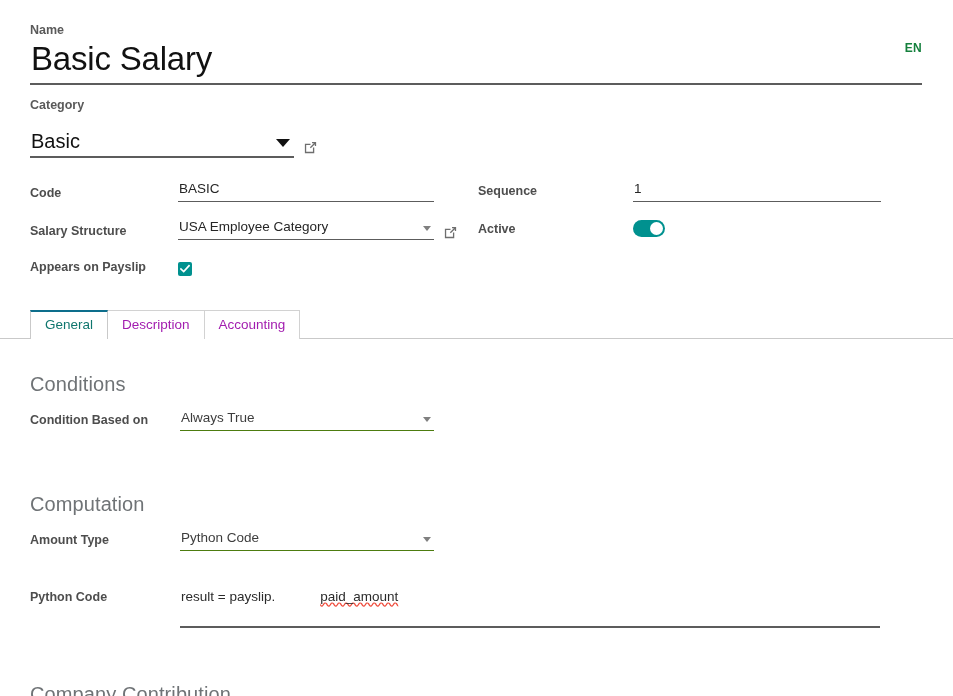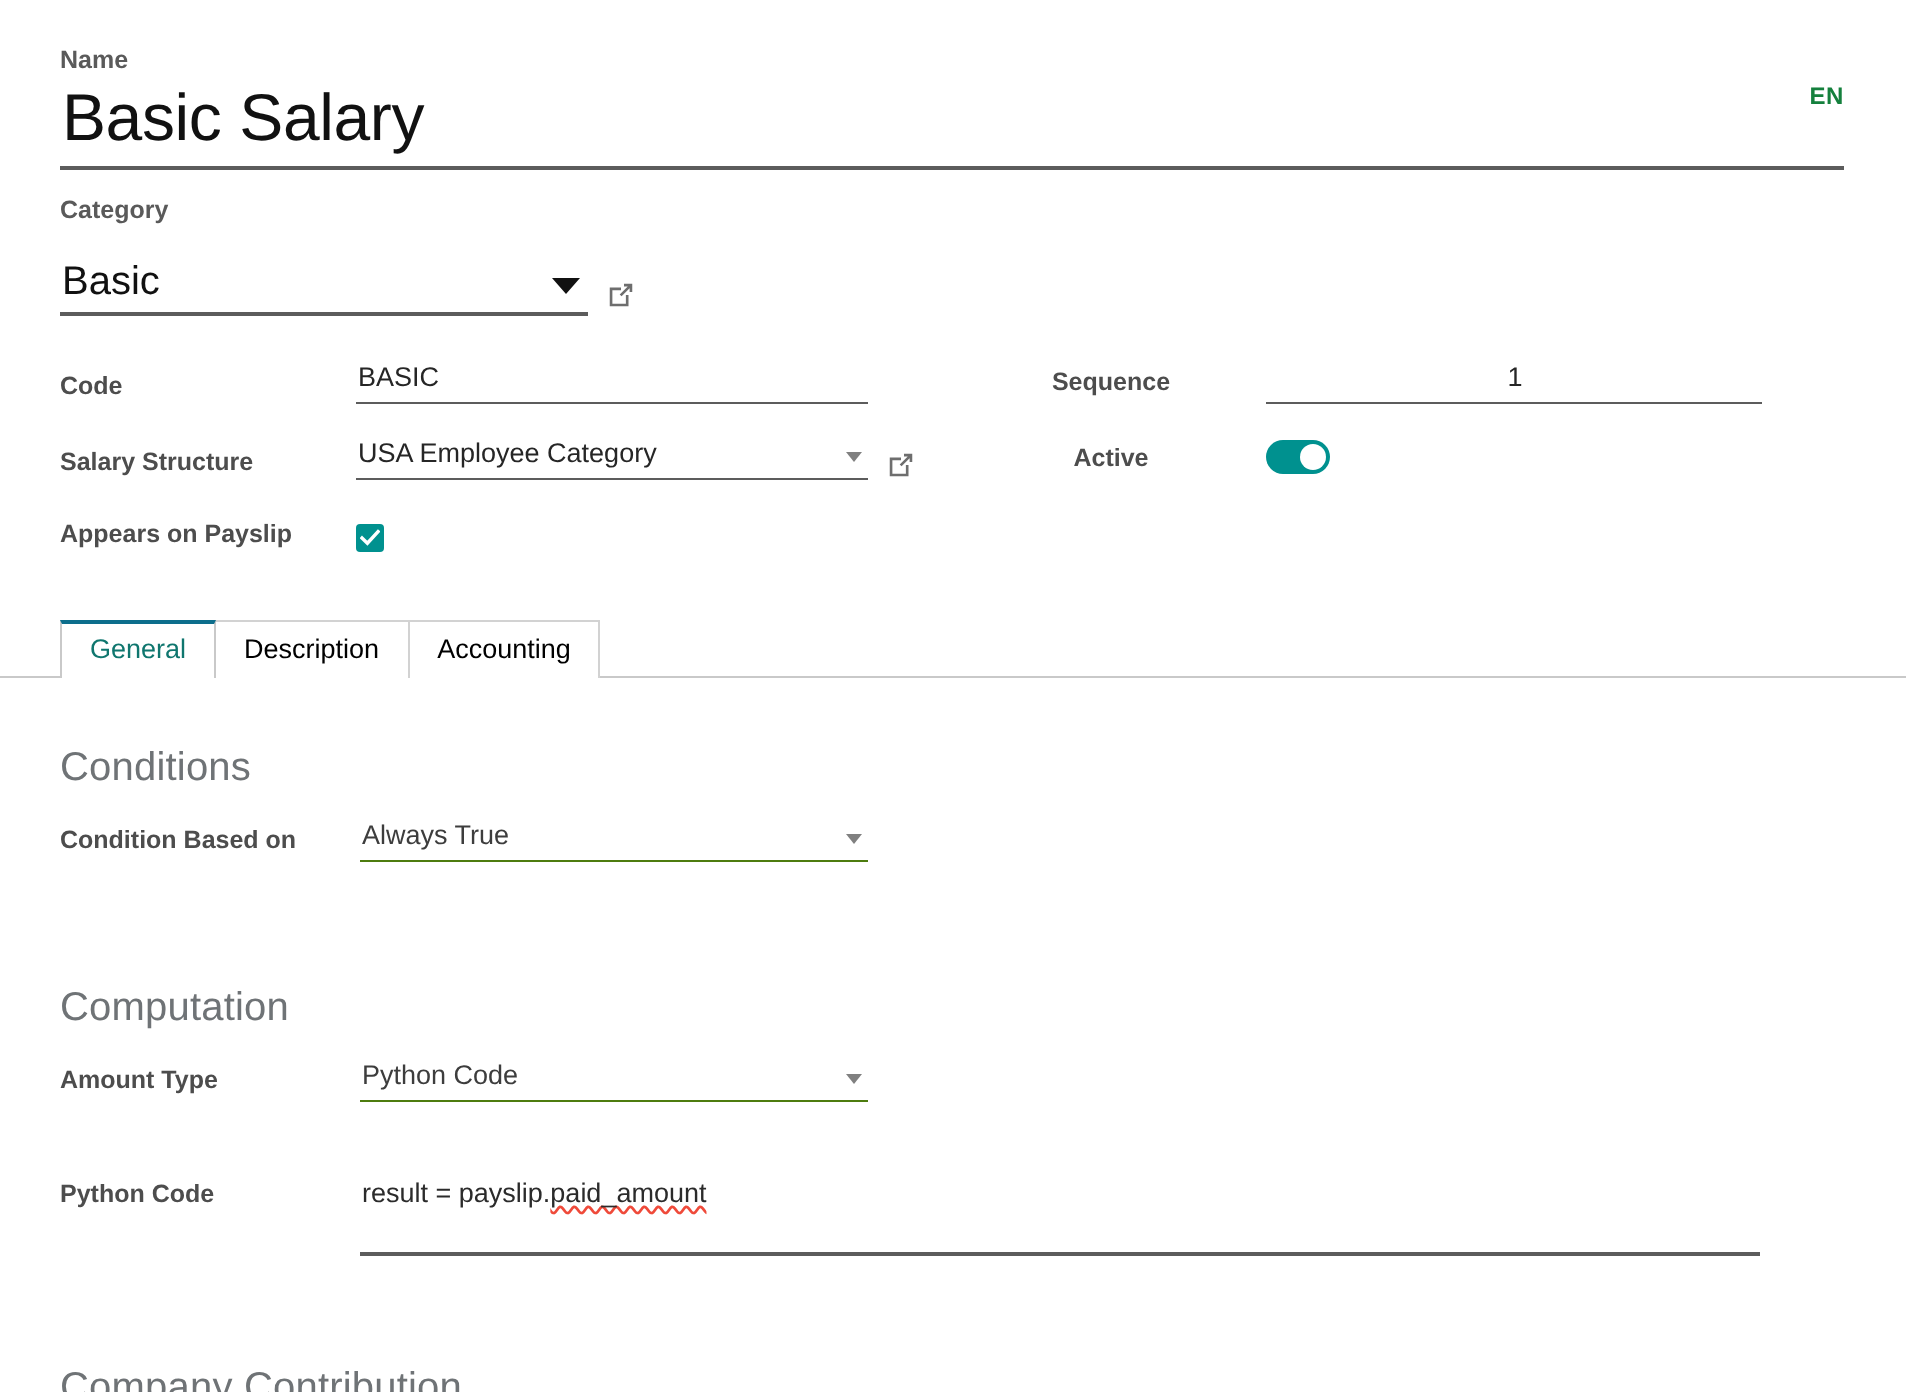--- a/index.html
+++ b/index.html
@@ -103,21 +103,21 @@
     margin-top: 22px;
     padding: 0 30px;
     position: relative;
   }
   .row {
     display: flex;
     align-items: flex-start;
     min-height: 28px;
   }
   .col-left { width: 448px; display:flex; align-items:flex-end; }
-  .col-right { flex: 1; display:flex; align-items:flex-start;text-align:center; }
+  .col-right { flex: 1; display:flex; align-items:flex-start; }
   .lbl {
     font-size: 12.5px;
     font-weight: bold;
     color: #4d4d4d;
     line-height: 17px;
     padding-top: 3px;
     flex: none;
   }
   .lbl.w150 { width: 148px; }
   .lbl.w155 { width: 155px; }
@@ -180,21 +180,21 @@
     height: 29px;
     border-bottom: 1px solid #c9c9c9;
     padding-left: 30px;
   }
   .tab {
     display: inline-block;
     height: 29px;
     line-height: 27px;
     padding: 0 14px;
     font-size: 13.5px;
-    color: #000000;
+    color: #a21caf;
     border: 1px solid #d2d2d2;
     border-bottom: none;
     background: #ffffff;
     margin-right: -1px;
     cursor: pointer;
     vertical-align: top;
     position: relative;
   }
   .tab.active {
     color: #0f766e;
@@ -252,20 +252,21 @@
     min-height: 42px;
     border-bottom: 2px solid #5c5c5c;
     font-size: 13.5px;
     line-height: 19px;
     color: #2b2b2b;
     padding: 1px 0 2px 1px;
   }
   .spell {
     text-decoration: underline wavy #ef4a3a;
     text-decoration-skip-ink: none;
+    margin-left: 45px;
   }
 </style>
 </head>
 <body>
 
 <div class="sheet">
 
   <div class="hdr">
 
     <div class="lang-badge">EN</div>

